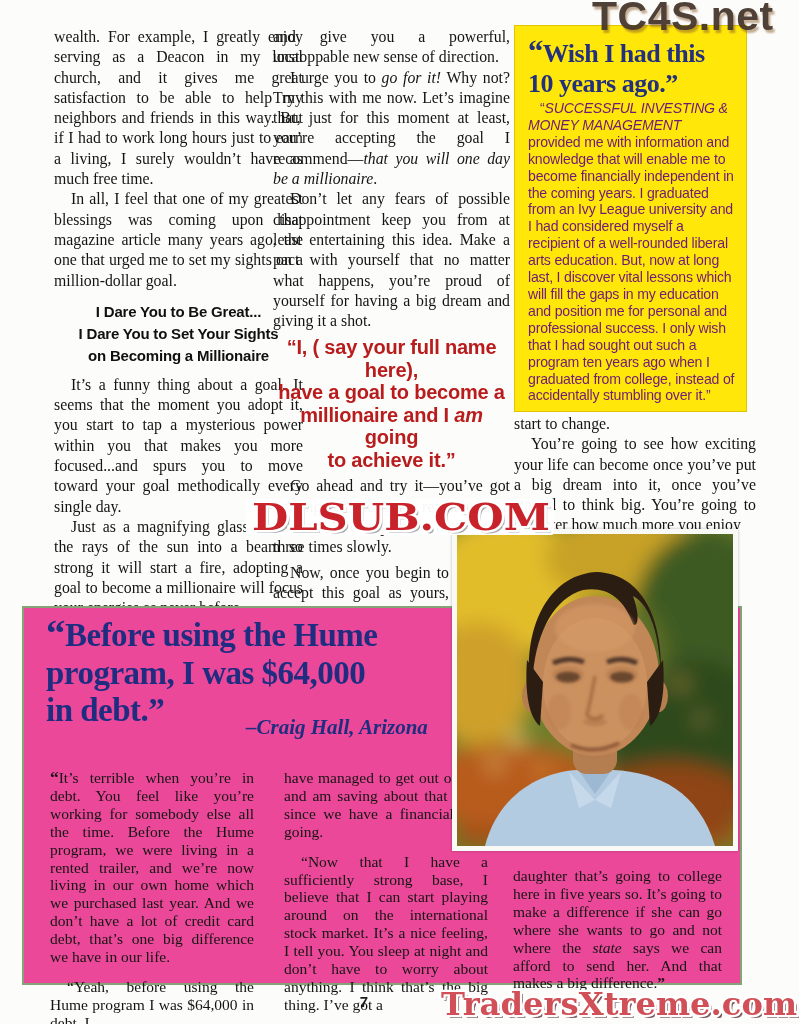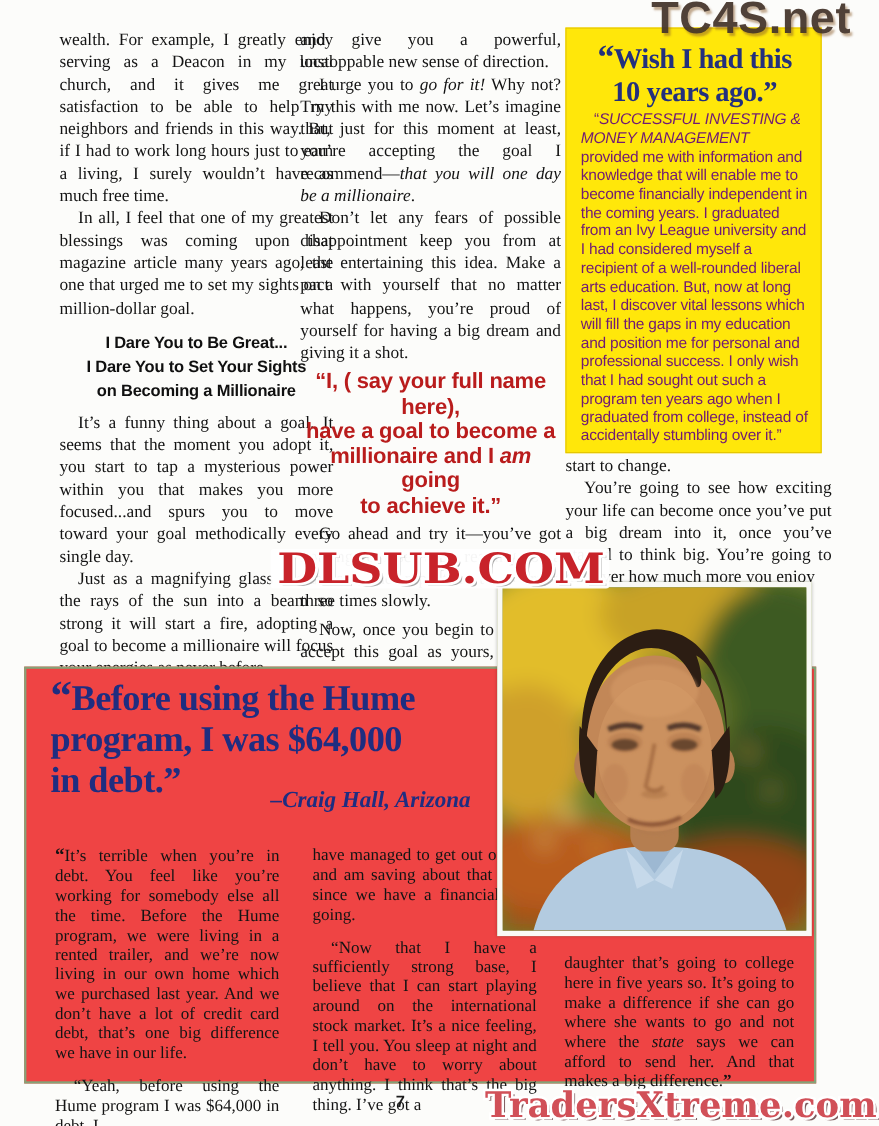--- a/index.html
+++ b/index.html
@@ -29,33 +29,33 @@
     margin:5px 0 5px 0; color:#b91c1c;
   }
   
   .yellowbox {
     position:absolute; left:514px; top:25px; width:233px; height:387px;
     background:#ffe70a; border:1px solid #e3c400;
     padding:8px 11px 0 13px; overflow:hidden;
   }
   .yellowbox .yhead {
     font-weight:700; color:#23307d; font-size:26px; line-height:29.5px;
-    text-align:center; white-space:pre-line; letter-spacing:-0.5px; margin-top:4px;
+    text-align:left; white-space:pre-line; letter-spacing:-0.5px; margin-top:4px;
   }
   .bq { font-size:1.18em; }
   .yellowbox .ybody {
     font-family:"Liberation Sans", sans-serif;
     font-size:14.1px; line-height:16.9px; margin-top:2px;
     text-indent:12px; color:#701a75; letter-spacing:-0.2px;
   }
   
   
   .greenbox {
     position:absolute; left:22px; top:606px; width:720px; height:379px;
-    background:#ef4444; border:2px solid #85a377;
+    background:#ec4899; border:2px solid #85a377;
   }
   .greenbox .ghead {
     position:absolute; left:22px; top:6px; width:480px;
     font-weight:700; color:#1f2d80; font-size:33px; line-height:37.5px;
     white-space:pre-line; letter-spacing:-0.5px;
   }
   .greenbox .gattr {
     position:absolute; left:222px; top:107px;
     color:#1f2d80; font-weight:700; font-style:italic; font-size:21px;
   }

